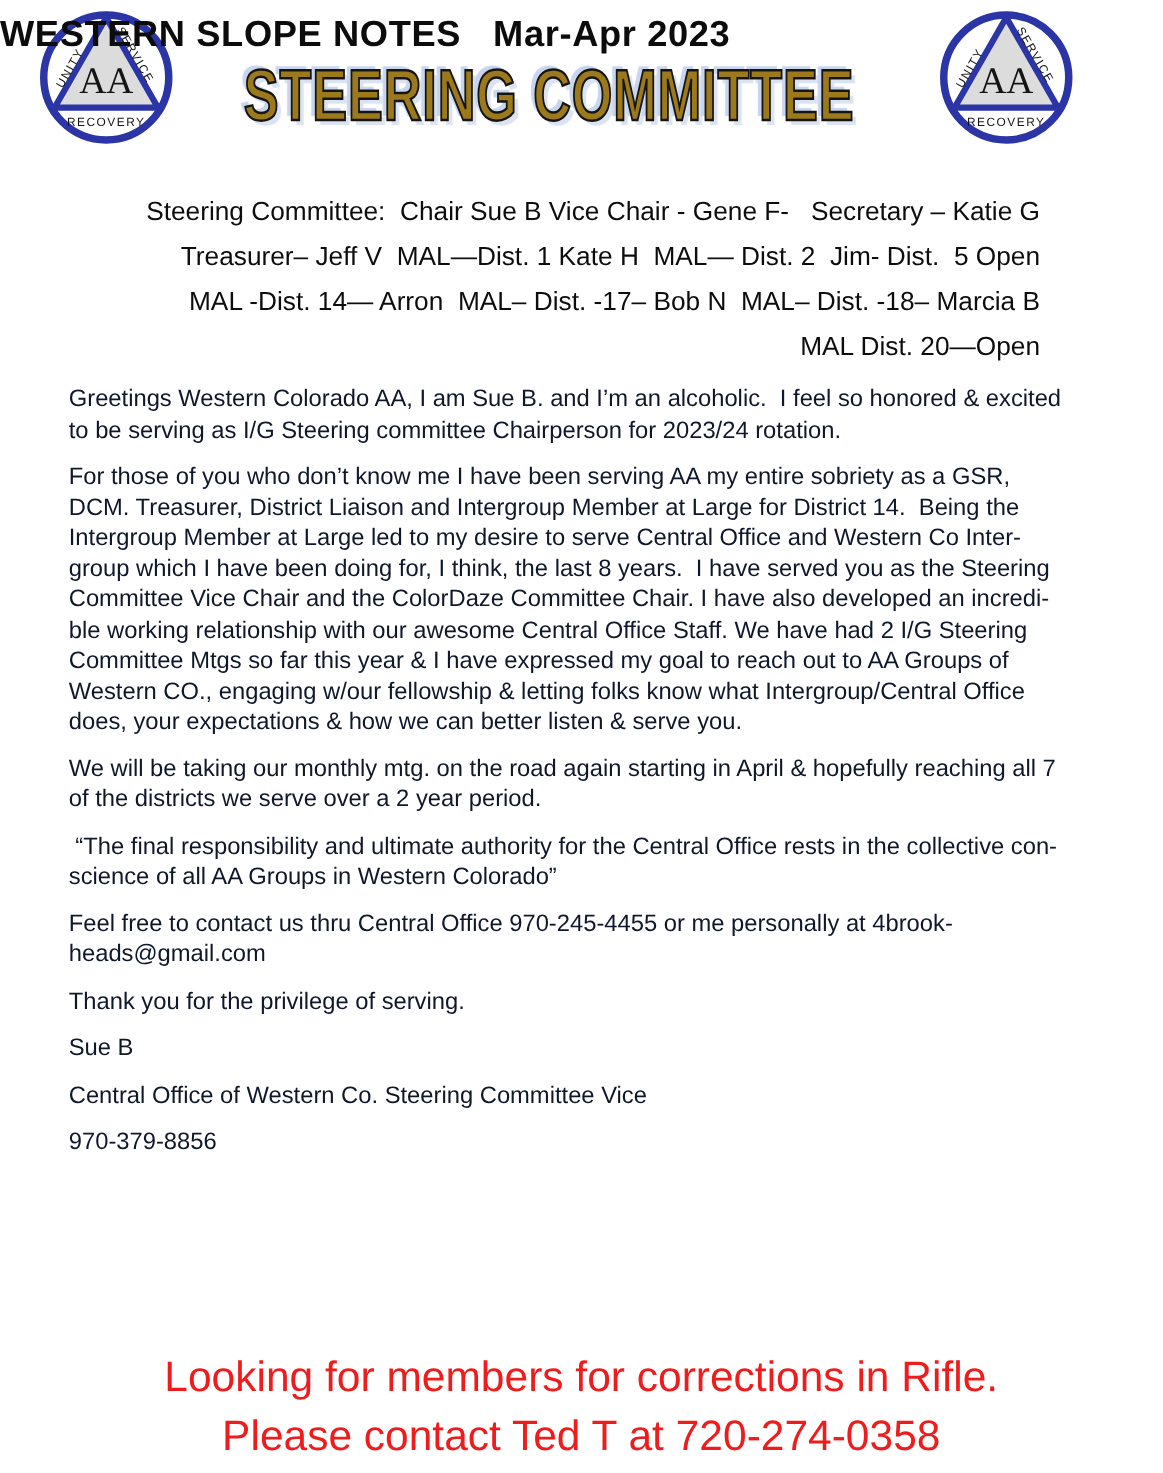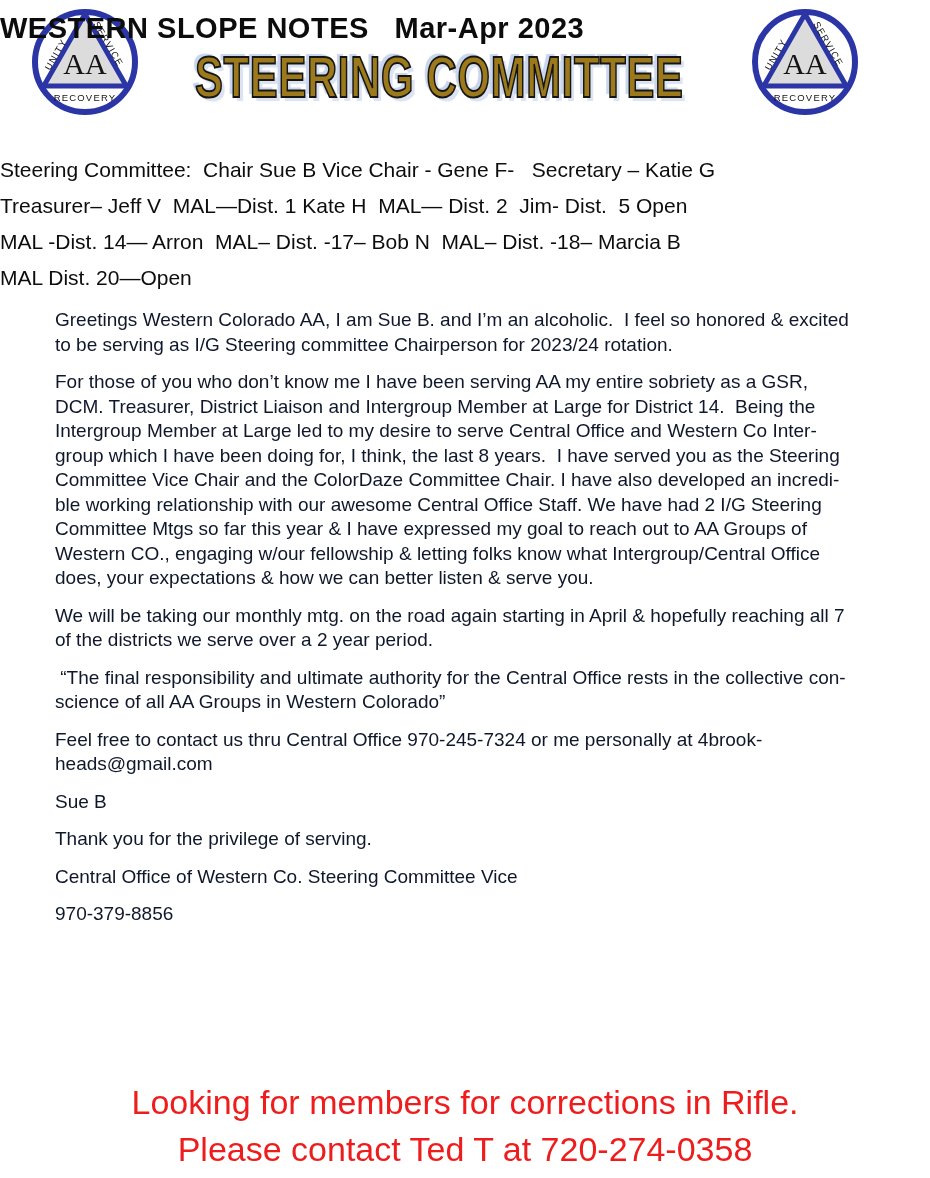--- a/index.html
+++ b/index.html
@@ -45,21 +45,21 @@
     color: #9c7a1c;
     -webkit-text-stroke: 2px #151515;
     text-shadow: -5px -3px 1px #c9d5ec, 5px 4px 1px #dbe3f2;
     white-space: pre;
   }
 
   
   .committee {
     position: absolute;
     top: 152px; left: 0; width: 832px;
-    text-align: left;
+    text-align: right;
     font-size: 21px;
     line-height: 36px;
     color: #0d0d0d;
     white-space: pre-wrap;
   }
 
   
   .letter {
     position: absolute;
     top: 308px; left: 55px; width: 832px;
@@ -128,24 +128,24 @@
 group which I have been doing for, I think, the last 8 years.  I have served you as the Steering
 Committee Vice Chair and the ColorDaze Committee Chair. I have also developed an incredi-
 ble working relationship with our awesome Central Office Staff. We have had 2 I/G Steering
 Committee Mtgs so far this year &amp; I have expressed my goal to reach out to AA Groups of
 Western CO., engaging w/our fellowship &amp; letting folks know what Intergroup/Central Office
 does, your expectations &amp; how we can better listen &amp; serve you.</p>
     <p class="para">We will be taking our monthly mtg. on the road again starting in April &amp; hopefully reaching all 7
 of the districts we serve over a 2 year period.</p>
     <p class="para"> “The final responsibility and ultimate authority for the Central Office rests in the collective con-
 science of all AA Groups in Western Colorado”</p>
-    <p class="para">Feel free to contact us thru Central Office 970-245-7324 or me personally at 4brook-
+    <p class="para">Feel free to contact us thru Central Office 970-245-4455 or me personally at 4brook-
 heads@gmail.com</p>
+    <p class="para">Thank you for the privilege of serving.</p>
     <p class="para">Sue B</p>
-    <p class="para">Thank you for the privilege of serving.</p>
     <p class="para">Central Office of Western Co. Steering Committee Vice</p>
     <p class="para">970-379-8856</p>
   </div>
 
   <div class="footer-notice">Looking for members for corrections in Rifle.
 Please contact Ted T at 720-274-0358</div>
 
 </div>
 
 </body></html>

